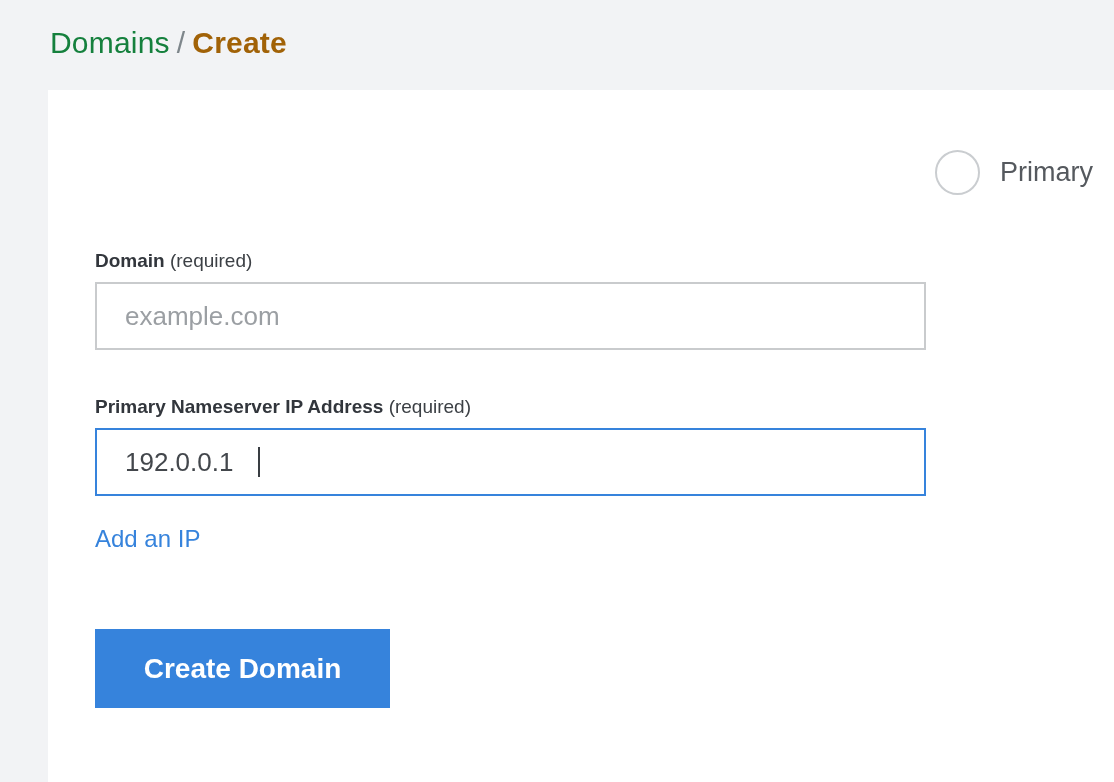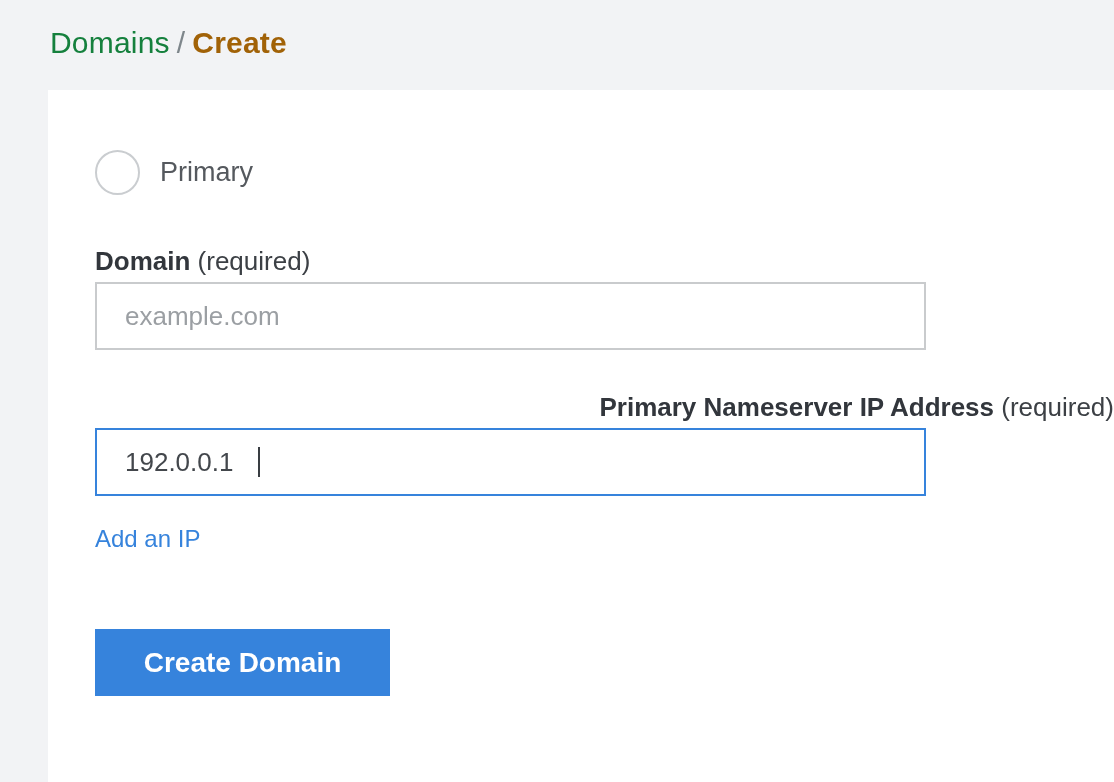--- a/index.html
+++ b/index.html
@@ -25,38 +25,39 @@
     left: 48px; top: 90px; right: 0; bottom: 0;
     background: #ffffff;
     padding: 60px 0 0 47px;
   }
 
   .radio-row {
     display: flex;
     align-items: flex-end;
     height: 45px;
     margin-bottom: 53px;
+    flex-direction: column;
   }
   .radio-option { display: flex; align-items: center; cursor: pointer; }
   .radio-circle {
     width: 45px; height: 45px;
     border: 2px solid #cacdd0;
     border-radius: 50%;
     background: #fff;
     margin-right: 20px;
     display: flex; align-items: center; justify-content: center;
     flex: 0 0 auto;
   }
   .radio-circle.selected { border: 3px solid #3683dc; }
   .radio-dot { width: 27px; height: 27px; border-radius: 50%; background: #3683dc; }
   .radio-label { font-size: 27px; color: #55595e; margin-right: 21px; }
 
   .field-label {
     display: block;
-    font-size: 26px;
+    font-size: 19px;
     line-height: 26px;
     margin-bottom: 8px;
     color: #32363c;
   }
   .label-strong { font-weight: bold; color: #32363c; }
   .label-hint { font-weight: normal; color: #3c4045; }
 
   .text-input {
     width: 831px; height: 68px;
     border: 2px solid #c9cbcd;
@@ -74,36 +75,36 @@
   .text-input.focused { border-color: #3683dc; gap: 24px; }
   .caret {
     display: inline-block;
     width: 2px; height: 30px;
     background: #393d42;
     margin-left: 1px;
     flex: 0 0 auto;
   }
 
   .field-domain { margin-bottom: 44px; }
-  .field-ip { margin-bottom: 28px; text-align: right; }
+  .field-ip { margin-bottom: 28px; }
 
   .add-ip-link {
     display: inline-block;
     font-size: 24px;
     font-weight: normal;
     color: #3683dc;
     text-decoration: none;
     line-height: 29px;
     cursor: pointer;
   }
 
   .submit-btn {
     display: block;
     margin-top: 76px;
-    width: 295px; height: 67px;
+    width: 295px; height: 79px;
     background: #3683dc;
     border: none;
     color: #ffffff;
     font-family: inherit;
     font-size: 28px;
     font-weight: bold;
     cursor: pointer;
   }
 </style>
 </head>

